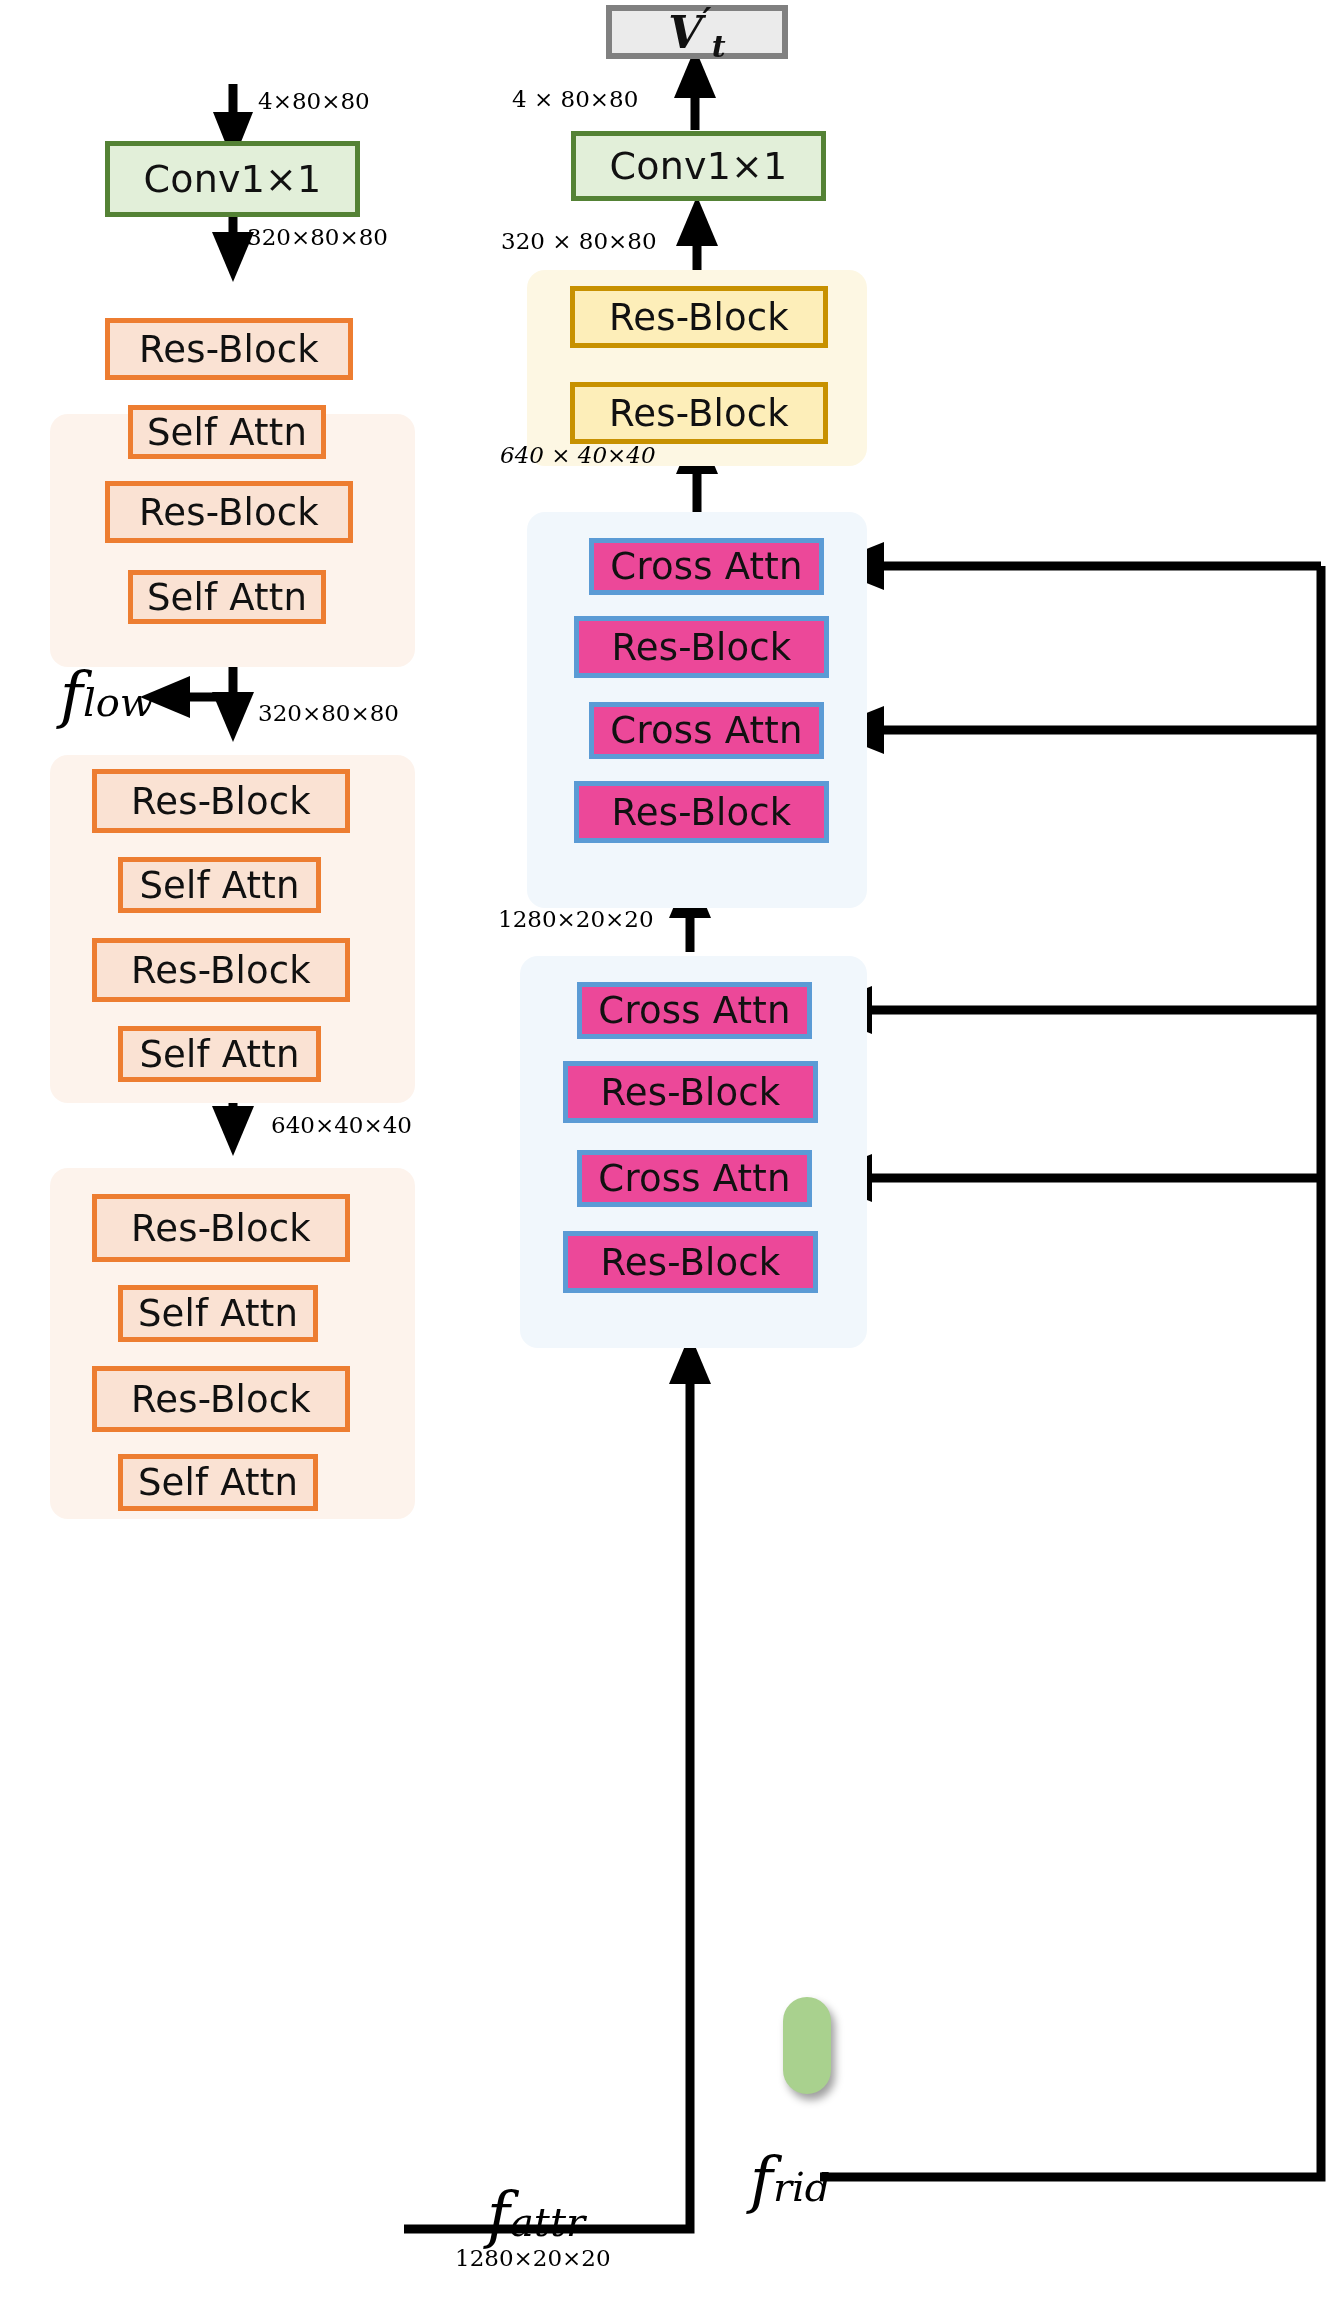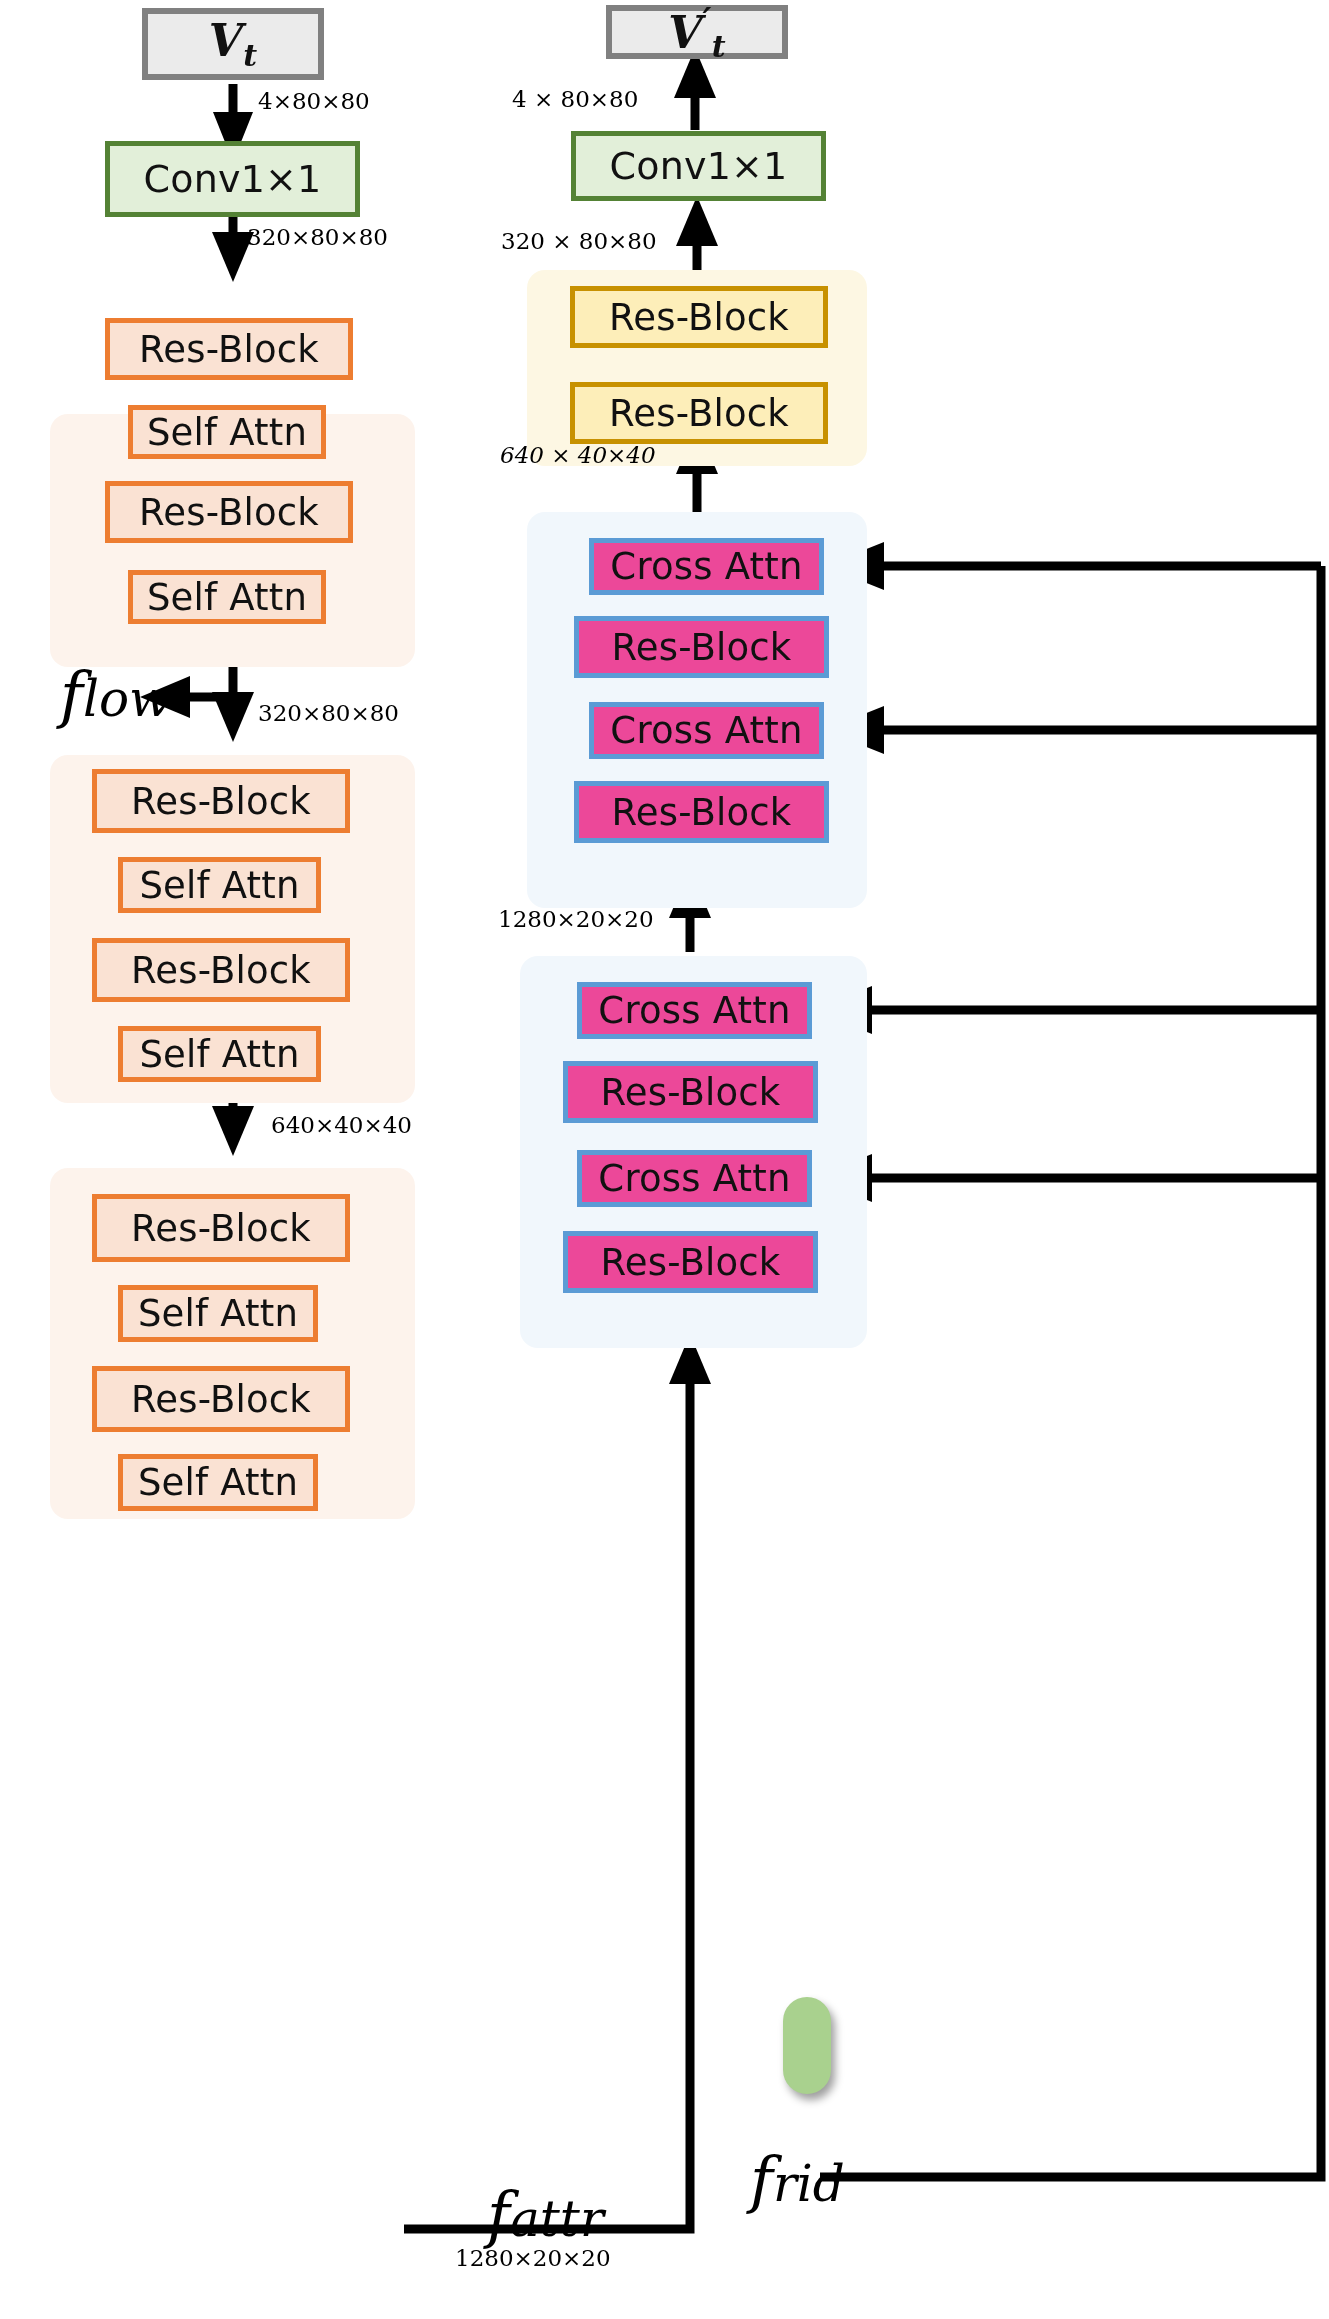--- a/index.html
+++ b/index.html
@@ -25,21 +25,21 @@
   .blk-grey{background:#ebebeb;border:6px solid #808080;}
 
   .blk-grey .mathlabel{font-family:"DejaVu Serif", serif;font-weight:bold;font-style:italic;font-size:44px;}
 
   
   .dim{position:absolute;font-family:"DejaVu Serif", serif;font-size:23px;color:#000;white-space:nowrap;}
 
   
   .fmath{position:absolute;font-family:"DejaVu Serif", serif;font-style:italic;color:#000;white-space:nowrap;}
   .fmath .base{font-size:62px;}
-  .fmath .sub{font-size:50px;}
+  .fmath .sub{font-size:40px;}
 
   
   #wires{position:absolute;left:0;top:0;width:1329px;height:2319px;pointer-events:none;}
 
   
   .pill{position:absolute;background:#a9d18e;border-radius:26px;
         box-shadow:4px 6px 9px rgba(0,0,0,0.38);}
 
   
   .prime{font-size:34px;vertical-align:super;}
@@ -93,25 +93,20 @@
     <path d="M1321,730 L880,730" stroke="#000" stroke-width="9" fill="none"></path>
     <polygon points="824,730 884,706 884,754" fill="#000"></polygon>
 
     <path d="M1321,1010 L868,1010" stroke="#000" stroke-width="9" fill="none"></path>
     <polygon points="812,1010 872,986 872,1034" fill="#000"></polygon>
 
     <path d="M1321,1178 L868,1178" stroke="#000" stroke-width="9" fill="none"></path>
     <polygon points="812,1178 872,1154 872,1202" fill="#000"></polygon>
   </svg>
 
-  <div class="blk blk-grey" style="left:142px;top:8px;width:182px;height:72px;">
-    <span class="mathlabel">
-      <span>V</span><sub style="font-size:30px">t</sub>
-    </span>
-  </div>
 
   <div class="dim" style="left:258px;top:88px;">4×80×80</div>
 
   <div class="blk blk-green" style="left:105px;top:141px;width:255px;height:76px;">
     <span style="font-size:38px">Conv1×1</span>
   </div>
 
   <div class="dim" style="left:247px;top:224px;">320×80×80</div>
 
   <div class="panel panel-orange" style="left:50px;top:414px;width:365px;height:253px;"></div>

